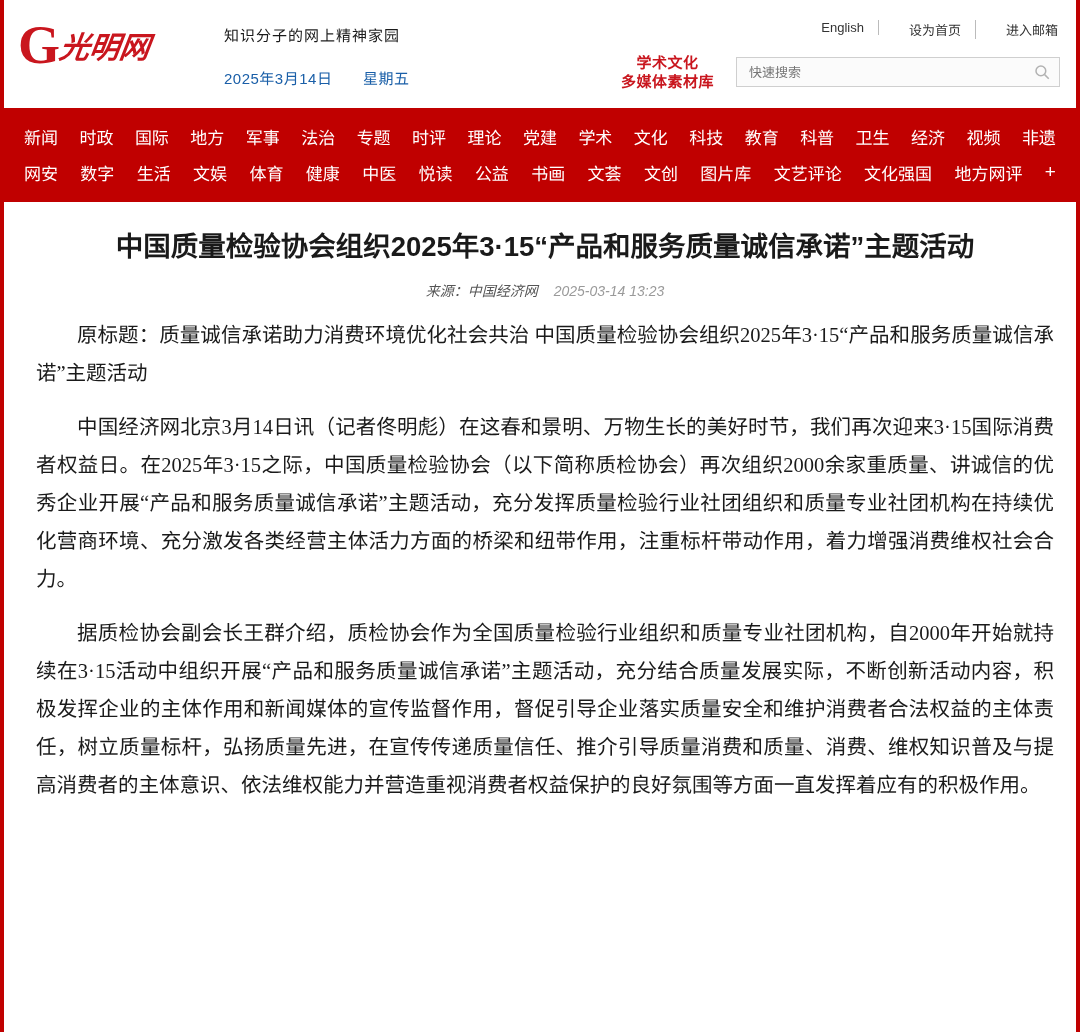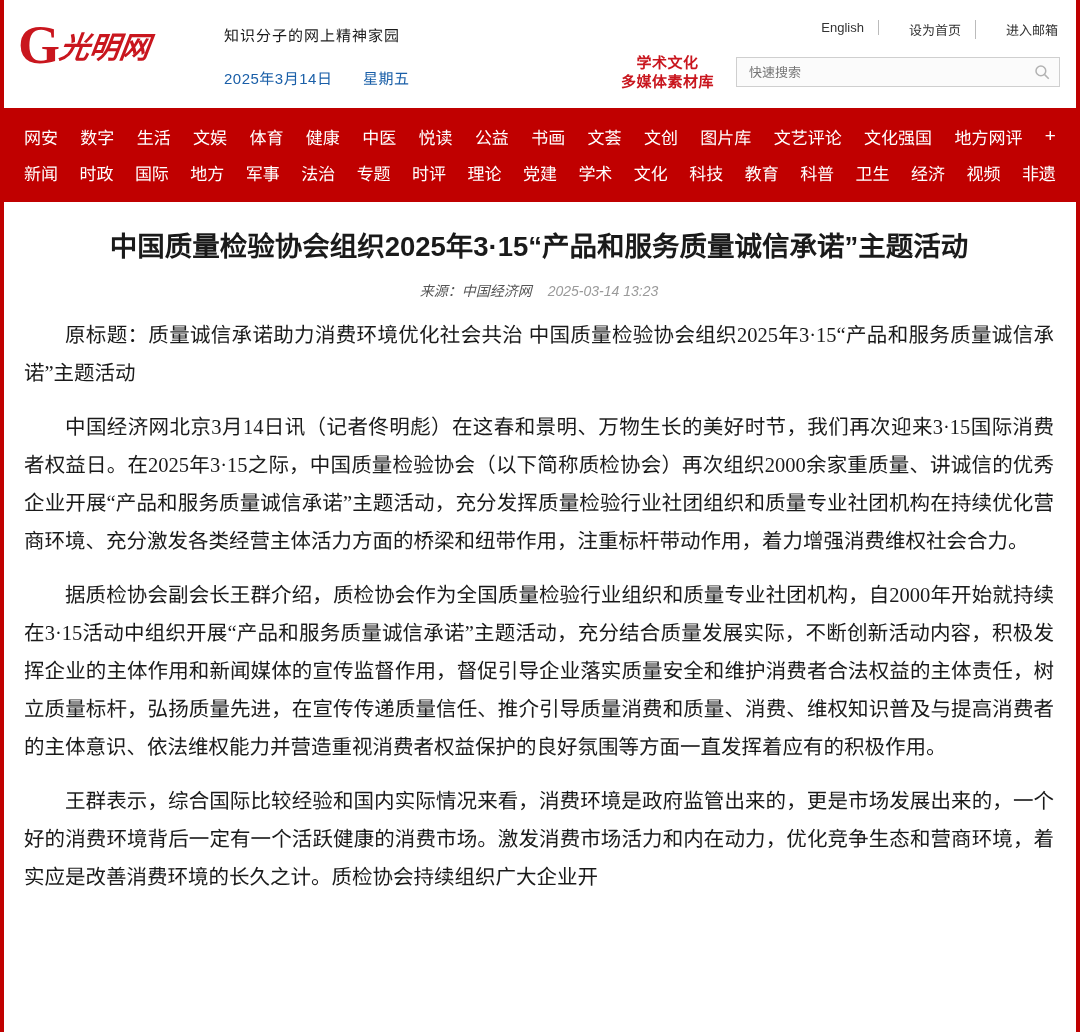--- a/index.html
+++ b/index.html
@@ -163,21 +163,21 @@
     color: #fff;
     text-decoration: none;
     white-space: nowrap;
   }
   .nav-row.r1 { justify-content: space-between; }
   .nav-row.r2 { justify-content: space-between; }
   .nav-plus { font-size: 19px; }
 
   
   .article {
-    padding: 16px 22px 0 20px;
+    padding: 16px 22px 0 32px;
   }
   h1.headline {
     font-size: 27.5px;
     line-height: 38px;
     color: #1a1a1a;
     text-align: center;
     margin: 10px 0 0 0;
     font-weight: bold;
     letter-spacing: 0px;
   }
@@ -248,39 +248,20 @@
               <circle cx="10.5" cy="10.5" r="6.5"></circle>
               <line x1="15.5" y1="15.5" x2="21" y2="21"></line>
             </svg>
           </span>
         </div>
       </div>
     </div>
   </div>
 
   <div class="nav">
-    <div class="nav-row r2">
-      <a href="#">网安</a>
-      <a href="#">数字</a>
-      <a href="#">生活</a>
-      <a href="#">文娱</a>
-      <a href="#">体育</a>
-      <a href="#">健康</a>
-      <a href="#">中医</a>
-      <a href="#">悦读</a>
-      <a href="#">公益</a>
-      <a href="#">书画</a>
-      <a href="#">文荟</a>
-      <a href="#">文创</a>
-      <a href="#">图片库</a>
-      <a href="#">文艺评论</a>
-      <a href="#">文化强国</a>
-      <a href="#">地方网评</a>
-      <a href="#" class="nav-plus">+</a>
-    </div>
     <div class="nav-row r1">
       <a href="#">新闻</a>
       <a href="#">时政</a>
       <a href="#">国际</a>
       <a href="#">地方</a>
       <a href="#">军事</a>
       <a href="#">法治</a>
       <a href="#">专题</a>
       <a href="#">时评</a>
       <a href="#">理论</a>
@@ -288,31 +269,49 @@
       <a href="#">学术</a>
       <a href="#">文化</a>
       <a href="#">科技</a>
       <a href="#">教育</a>
       <a href="#">科普</a>
       <a href="#">卫生</a>
       <a href="#">经济</a>
       <a href="#">视频</a>
       <a href="#">非遗</a>
     </div>
+    <div class="nav-row r2">
+      <a href="#">网安</a>
+      <a href="#">数字</a>
+      <a href="#">生活</a>
+      <a href="#">文娱</a>
+      <a href="#">体育</a>
+      <a href="#">健康</a>
+      <a href="#">中医</a>
+      <a href="#">悦读</a>
+      <a href="#">公益</a>
+      <a href="#">书画</a>
+      <a href="#">文荟</a>
+      <a href="#">文创</a>
+      <a href="#">图片库</a>
+      <a href="#">文艺评论</a>
+      <a href="#">文化强国</a>
+      <a href="#">地方网评</a>
+      <a href="#" class="nav-plus">+</a>
+    </div>
   </div>
 
   <div class="article">
     <h1 class="headline">中国质量检验协会组织2025年3·15“产品和服务质量诚信承诺”主题活动</h1>
 
     <div class="meta">
       <span class="src">来源：中国经济网</span>
       <span class="time">2025-03-14 13:23</span>
     </div>
 
     <div class="body-text">
       <p class="orig-title">原标题：质量诚信承诺助力消费环境优化社会共治 中国质量检验协会组织2025年3·15“产品和服务质量诚信承诺”主题活动</p>
       <p>中国经济网北京3月14日讯（记者佟明彪）在这春和景明、万物生长的美好时节，我们再次迎来3·15国际消费者权益日。在2025年3·15之际，中国质量检验协会（以下简称质检协会）再次组织2000余家重质量、讲诚信的优秀企业开展“产品和服务质量诚信承诺”主题活动，充分发挥质量检验行业社团组织和质量专业社团机构在持续优化营商环境、充分激发各类经营主体活力方面的桥梁和纽带作用，注重标杆带动作用，着力增强消费维权社会合力。</p>
       <p>据质检协会副会长王群介绍，质检协会作为全国质量检验行业组织和质量专业社团机构，自2000年开始就持续在3·15活动中组织开展“产品和服务质量诚信承诺”主题活动，充分结合质量发展实际，不断创新活动内容，积极发挥企业的主体作用和新闻媒体的宣传监督作用，督促引导企业落实质量安全和维护消费者合法权益的主体责任，树立质量标杆，弘扬质量先进，在宣传传递质量信任、推介引导质量消费和质量、消费、维权知识普及与提高消费者的主体意识、依法维权能力并营造重视消费者权益保护的良好氛围等方面一直发挥着应有的积极作用。</p>
-      <p>王群表示，综合国际比较经验和国内实际情况来看，消费环境是政府监管出来的，更是市场发展出来的，一个好的消费环境背后一定有一个活跃健康的消费市场。激发消费市场活力和内在动力，优化竞争生态和营商环境，着实应是改善消费环境的长久之计。质检协会持续组织广大企业开</p>
     </div>
   </div>
 
 </div>
 
 </body></html>

